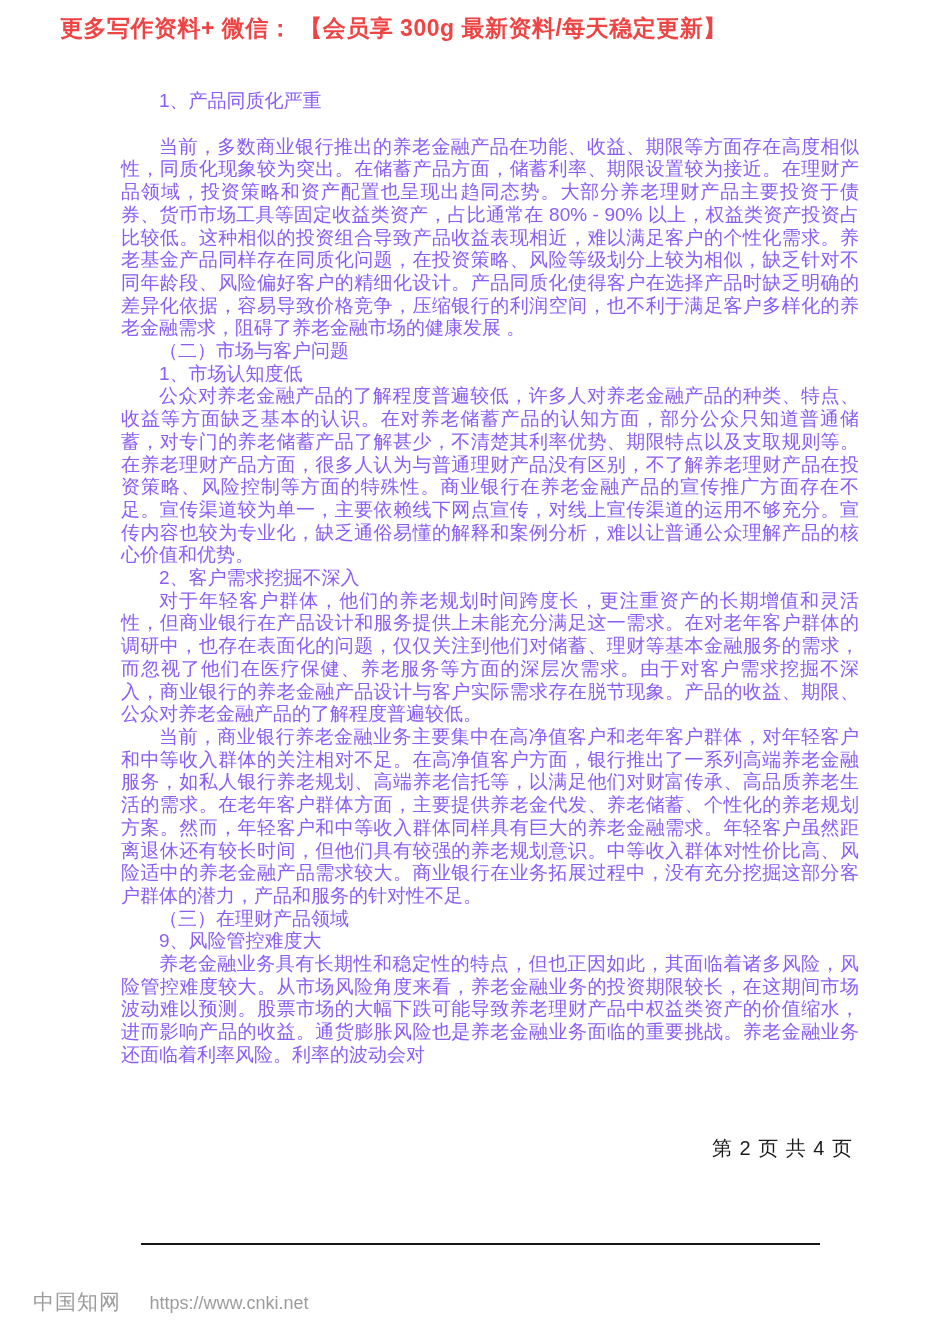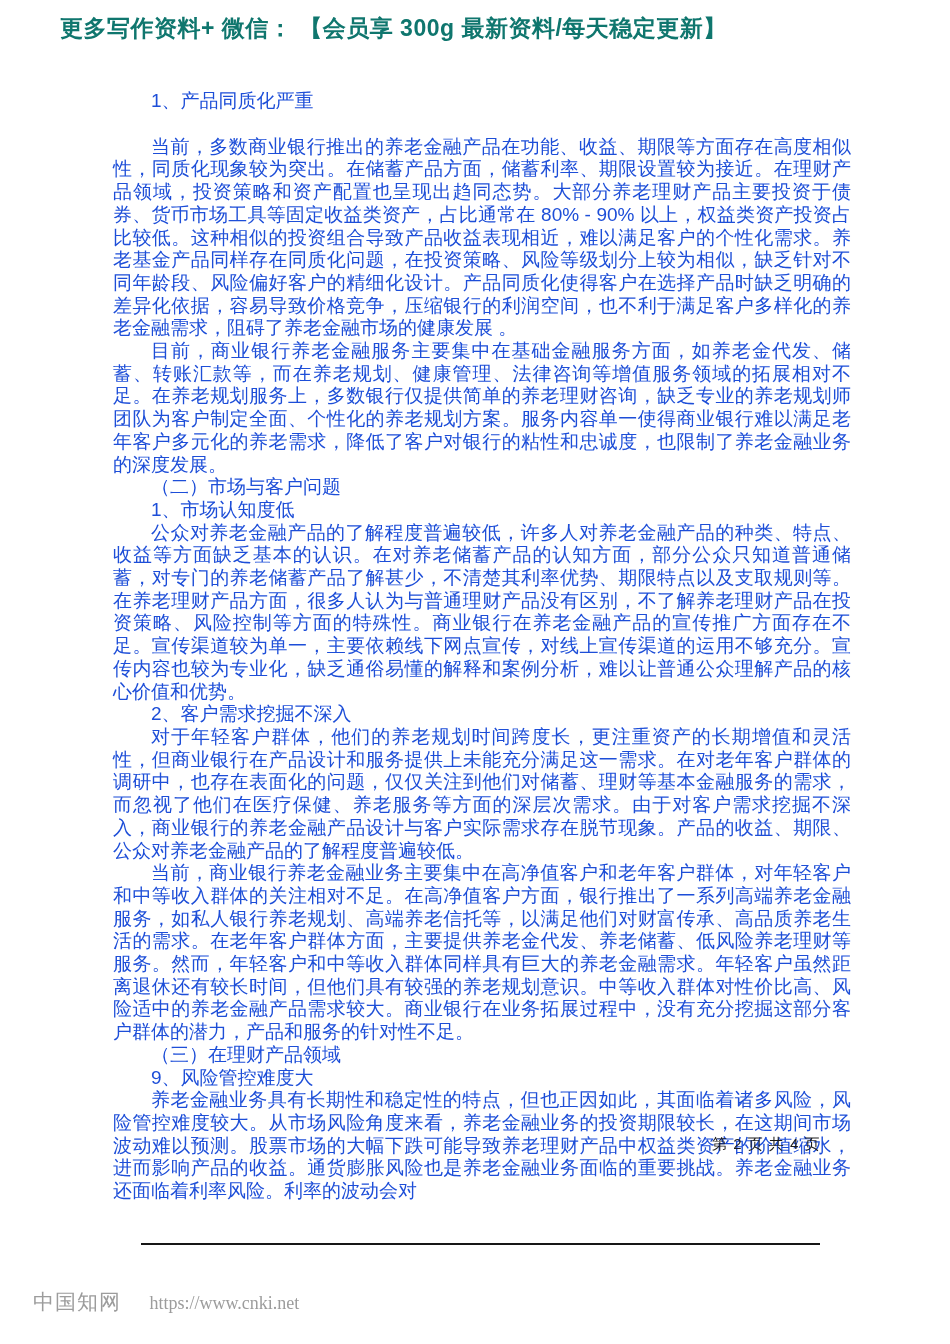--- a/index.html
+++ b/index.html
@@ -14,46 +14,46 @@
     font-family: "Liberation Sans", "DejaVu Sans", sans-serif;
     overflow: hidden;
   }
   .promo-header {
     position: absolute;
     left: 60px;
     top: 13px;
     font-size: 23px;
     font-weight: bold;
     letter-spacing: 0.5px;
-    color: #0f766e;
+    color: #ef4444;
     white-space: nowrap;
   }
   .doc-body {
     position: absolute;
-    left: 113px;
+    left: 121px;
     top: 90px;
     width: 738px;
     font-size: 19px;
     line-height: 22.7px;
-    color: #1d4ed8;
+    color: #8b5cf6;
     text-align: justify;
   }
   .doc-body p {
     margin: 0;
     padding: 0;
     text-indent: 2em;
   }
   .doc-body p.gap-after {
     margin-bottom: 23px;
   }
   .page-footer {
     position: absolute;
     left: 712px;
     top: 1135px;
-    font-size: 15px;
+    font-size: 20px;
     color: #1a1a1a;
     letter-spacing: 1px;
     white-space: nowrap;
   }
   .divider-line {
     position: absolute;
     left: 141px;
     top: 1243px;
     width: 679px;
     height: 2px;
@@ -65,40 +65,39 @@
     top: 1288px;
     color: #9c9c9c;
     white-space: nowrap;
   }
   .watermark .brand {
     font-family: "Liberation Serif", "DejaVu Serif", serif;
     font-size: 21px;
     letter-spacing: 1px;
   }
   .watermark .url {
-    font-family: Liberation Serif, serif;
+    font-family: Liberation Sans, sans-serif;
     font-size: 18px;
     margin-left: 24px;
   }
 </style>
 </head>
 <body>
 
 <div class="promo-header">更多写作资料+ 微信： 【会员享 300g 最新资料/每天稳定更新】</div>
 
 <div class="doc-body">
   <p class="gap-after">1、产品同质化严重</p>
   <p>当前，多数商业银行推出的养老金融产品在功能、收益、期限等方面存在高度相似性，同质化现象较为突出。在储蓄产品方面，储蓄利率、期限设置较为接近。在理财产品领域，投资策略和资产配置也呈现出趋同态势。大部分养老理财产品主要投资于债券、货币市场工具等固定收益类资产，占比通常在 80% - 90% 以上，权益类资产投资占比较低。这种相似的投资组合导致产品收益表现相近，难以满足客户的个性化需求。养老基金产品同样存在同质化问题，在投资策略、风险等级划分上较为相似，缺乏针对不同年龄段、风险偏好客户的精细化设计。产品同质化使得客户在选择产品时缺乏明确的差异化依据，容易导致价格竞争，压缩银行的利润空间，也不利于满足客户多样化的养老金融需求，阻碍了养老金融市场的健康发展 。</p>
-  <p>目前，商业银行养老金融服务主要集中在基础金融服务方面，如养老金代发、储蓄、转账汇款等，而在养老规划、健康管理、法律咨询等增值服务领域的拓展相对不足。在养老规划服务上，多数银行仅提供简单的养老理财咨询，缺乏专业的养老规划师团队为客户制定全面、个性化的养老规划方案。服务内容单一使得商业银行难以满足老年客户多元化的养老需求，降低了客户对银行的粘性和忠诚度，也限制了养老金融业务的深度发展。</p>
   <p>（二）市场与客户问题</p>
   <p>1、市场认知度低</p>
   <p>公众对养老金融产品的了解程度普遍较低，许多人对养老金融产品的种类、特点、收益等方面缺乏基本的认识。在对养老储蓄产品的认知方面，部分公众只知道普通储蓄，对专门的养老储蓄产品了解甚少，不清楚其利率优势、期限特点以及支取规则等。在养老理财产品方面，很多人认为与普通理财产品没有区别，不了解养老理财产品在投资策略、风险控制等方面的特殊性。商业银行在养老金融产品的宣传推广方面存在不足。宣传渠道较为单一，主要依赖线下网点宣传，对线上宣传渠道的运用不够充分。宣传内容也较为专业化，缺乏通俗易懂的解释和案例分析，难以让普通公众理解产品的核心价值和优势。</p>
   <p>2、客户需求挖掘不深入</p>
   <p>对于年轻客户群体，他们的养老规划时间跨度长，更注重资产的长期增值和灵活性，但商业银行在产品设计和服务提供上未能充分满足这一需求。在对老年客户群体的调研中，也存在表面化的问题，仅仅关注到他们对储蓄、理财等基本金融服务的需求，而忽视了他们在医疗保健、养老服务等方面的深层次需求。由于对客户需求挖掘不深入，商业银行的养老金融产品设计与客户实际需求存在脱节现象。产品的收益、期限、公众对养老金融产品的了解程度普遍较低。</p>
-  <p>当前，商业银行养老金融业务主要集中在高净值客户和老年客户群体，对年轻客户和中等收入群体的关注相对不足。在高净值客户方面，银行推出了一系列高端养老金融服务，如私人银行养老规划、高端养老信托等，以满足他们对财富传承、高品质养老生活的需求。在老年客户群体方面，主要提供养老金代发、养老储蓄、低风险养老理财等服务。然而，年轻客户和中等收入群体同样具有巨大的养老金融需求。年轻客户虽然距离退休还有较长时间，但他们具有较强的养老规划意识。中等收入群体对性价比高、风险适中的养老金融产品需求较大。商业银行在业务拓展过程中，没有充分挖掘这部分客户群体的潜力，产品和服务的针对性不足。</p>
+  <p>当前，商业银行养老金融业务主要集中在高净值客户和老年客户群体，对年轻客户和中等收入群体的关注相对不足。在高净值客户方面，银行推出了一系列高端养老金融服务，如私人银行养老规划、高端养老信托等，以满足他们对财富传承、高品质养老生活的需求。在老年客户群体方面，主要提供养老金代发、养老储蓄、个性化的养老规划方案。然而，年轻客户和中等收入群体同样具有巨大的养老金融需求。年轻客户虽然距离退休还有较长时间，但他们具有较强的养老规划意识。中等收入群体对性价比高、风险适中的养老金融产品需求较大。商业银行在业务拓展过程中，没有充分挖掘这部分客户群体的潜力，产品和服务的针对性不足。</p>
   <p>（三）在理财产品领域</p>
   <p>9、风险管控难度大</p>
   <p>养老金融业务具有长期性和稳定性的特点，但也正因如此，其面临着诸多风险，风险管控难度较大。从市场风险角度来看，养老金融业务的投资期限较长，在这期间市场波动难以预测。股票市场的大幅下跌可能导致养老理财产品中权益类资产的价值缩水，进而影响产品的收益。通货膨胀风险也是养老金融业务面临的重要挑战。养老金融业务还面临着利率风险。利率的波动会对</p>
 </div>
 
 <div class="page-footer">第 2 页 共 4 页</div>
 
 <div class="divider-line"></div>
 
 <div class="watermark">

